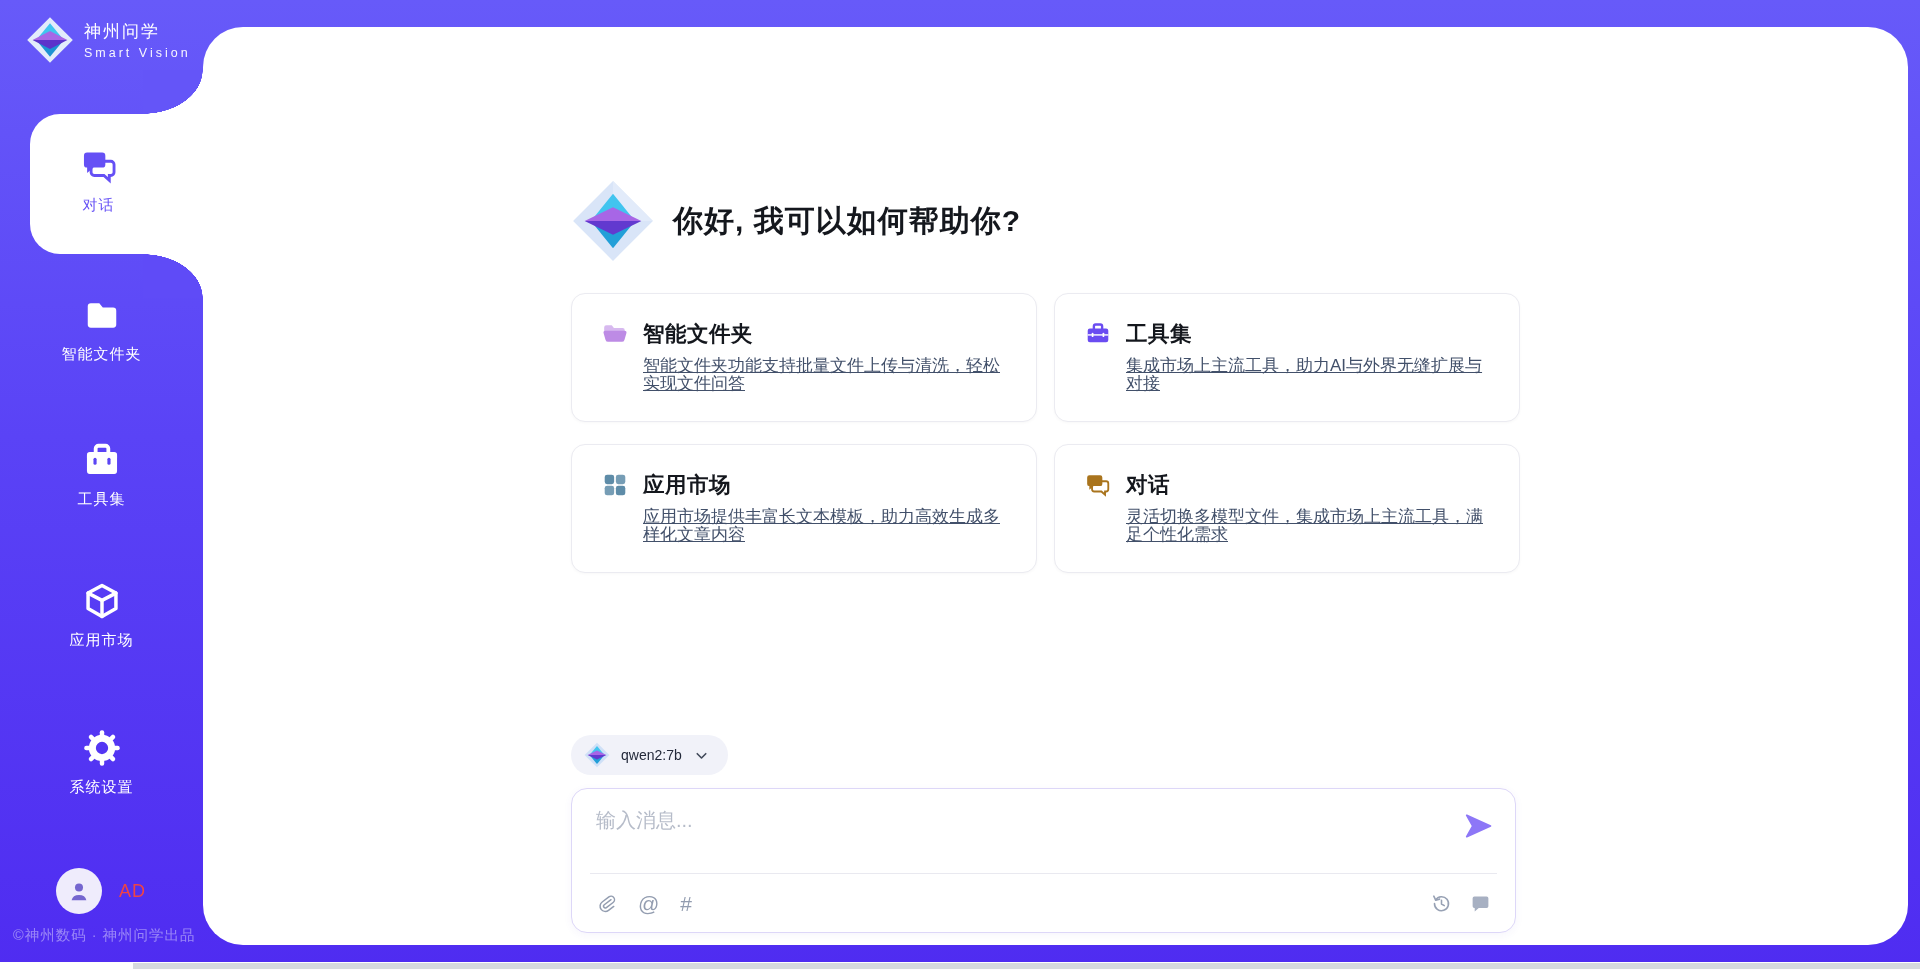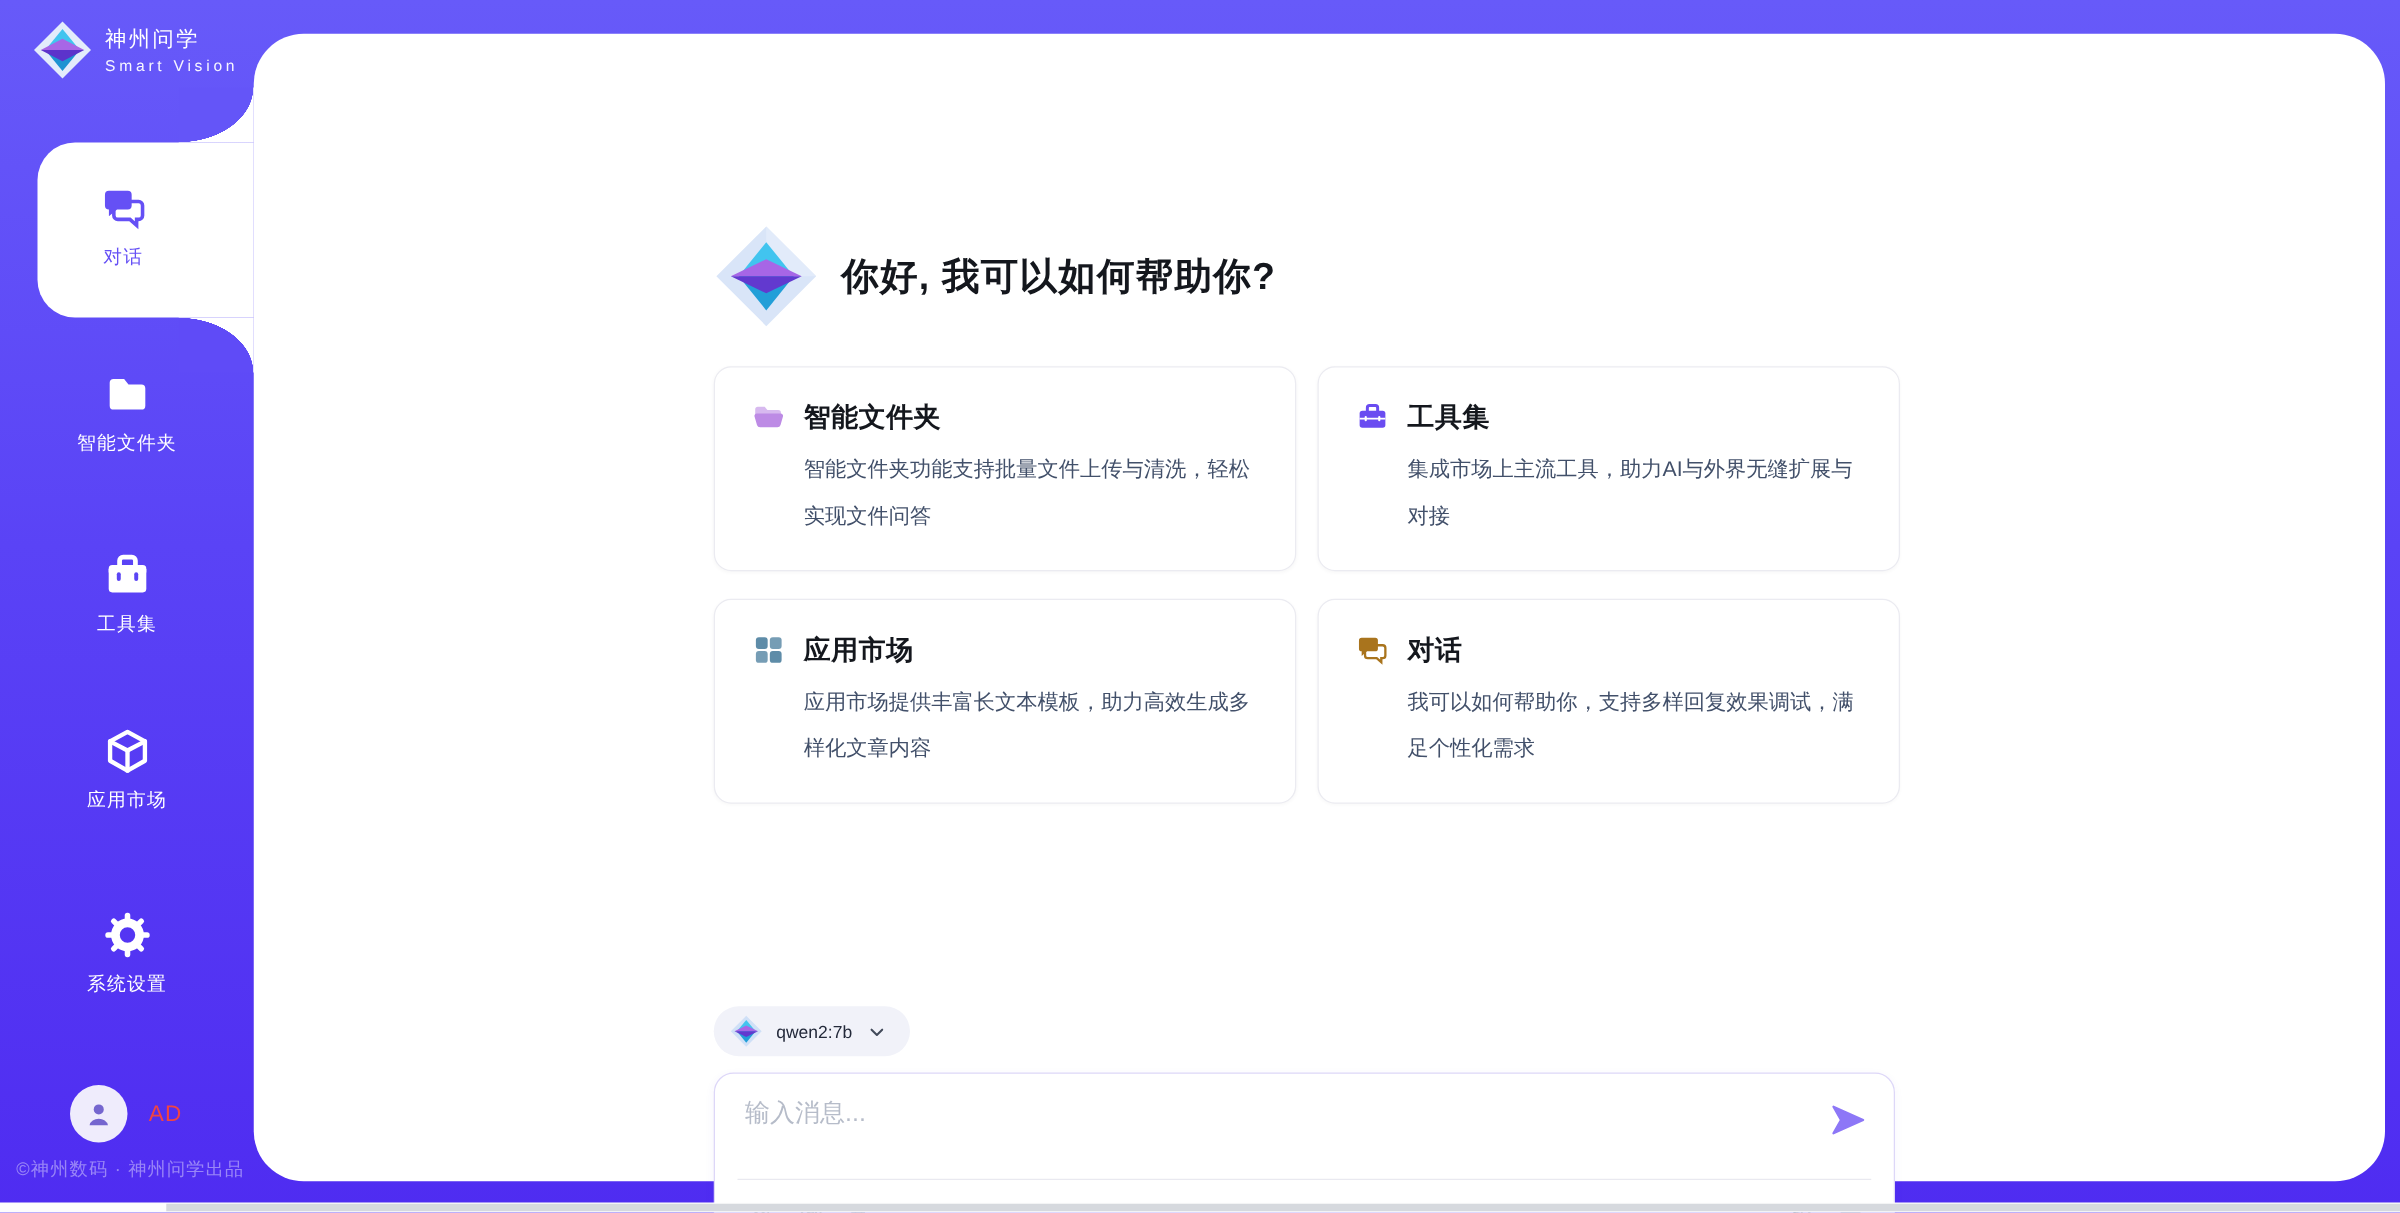--- a/index.html
+++ b/index.html
@@ -70,21 +70,21 @@
 
   .cards { margin-top:30px; display:grid; grid-template-columns:466px 466px; column-gap:17px; row-gap:22px; }
   .card {
     background:#fff; border:1px solid #ebebf1; border-radius:14px;
     padding:25px 30px; min-height:129px; cursor:pointer;
     box-shadow:0 1px 3px rgba(18,25,38,.03);
   }
   .card-head { display:flex; align-items:center; gap:15px; }
   .card-head svg { width:26px; height:26px; flex:none; }
   .card-title { font-size:21.5px; font-weight:700; color:#14171d; letter-spacing:.5px; }
-  .card-desc { margin:9px 0 0 41px; width:372px; font-size:17px; line-height:37px; color:#42506a; }
+  .card-desc { margin:9px 0 0 41px; width:372px; font-size:17px; line-height:18px; color:#42506a;text-decoration:underline; }
 
   .composer { margin-top:162px; }
   .model-pill {
     display:inline-flex; align-items:center; gap:11px; background:#f1f2f9;
     border-radius:22px; padding:7px 18px 7px 13px; cursor:pointer;
   }
   .model-pill svg.logo { width:26px; height:26px; }
   .model-name { font-size:14px; color:#23293a; font-weight:500; }
   .model-pill svg.chev { width:17px; height:17px; }
 
@@ -172,21 +172,21 @@
       </div>
 
       <div class="card">
         <div class="card-head">
           <svg viewBox="0 0 24 24" fill="#a9741d">
             <path d="M8.5 8.5 h11 a2 2 0 0 1 2 2 v5.5 a2 2 0 0 1 -2 2 h-1 v3 l-3.4 -3 h-6.6 a2 2 0 0 1 -2 -2 v-5.5 a2 2 0 0 1 2 -2 z" fill="none" stroke-width="1.7" stroke="#a9741d"></path>
             <path d="M4 3 h10 a2 2 0 0 1 2 2 v6 a2 2 0 0 1 -2 2 H8 l-4 3.4 V13 h0 a2 2 0 0 1 -2 -2 V5 a2 2 0 0 1 2 -2 z"></path>
           </svg>
           <div class="card-title">对话</div>
         </div>
-        <div class="card-desc">我可以如何帮助你，支持多样回复效果调试，满足个性化需求</div>
+        <div class="card-desc">灵活切换多模型文件，集成市场上主流工具，满足个性化需求</div>
       </div>
 
     </div>
 
     <div class="composer">
 
       <div class="model-pill">
         <svg class="logo" viewBox="0 0 80 80">
           <polygon points="40,2 78,40 40,78 2,40" fill="#cfe0f7"></polygon>
           <polygon points="40,12 63,40 17,40" fill="#41c4ef"></polygon>

